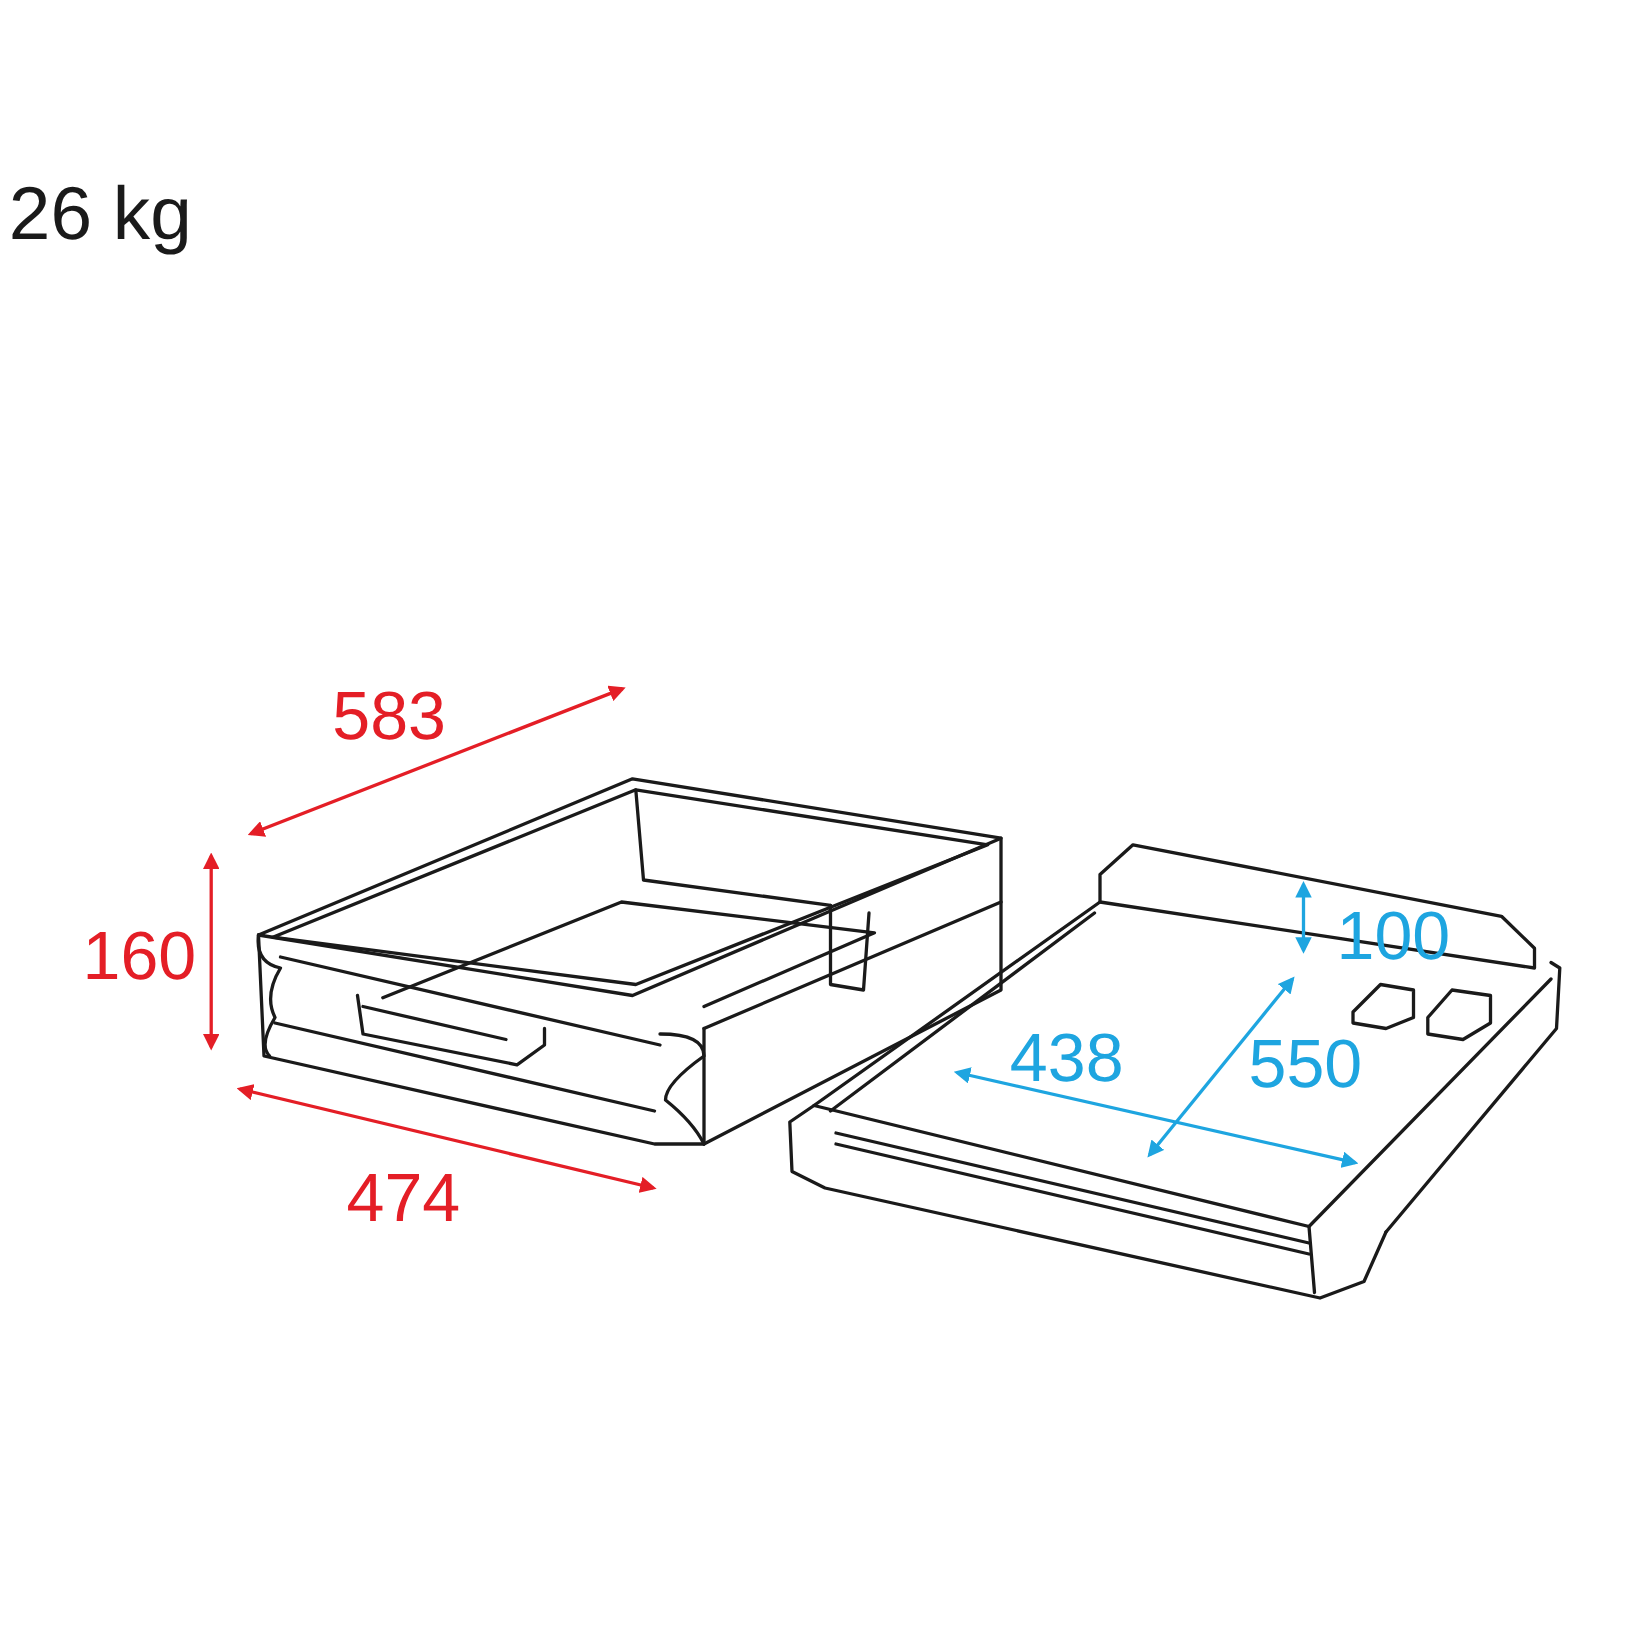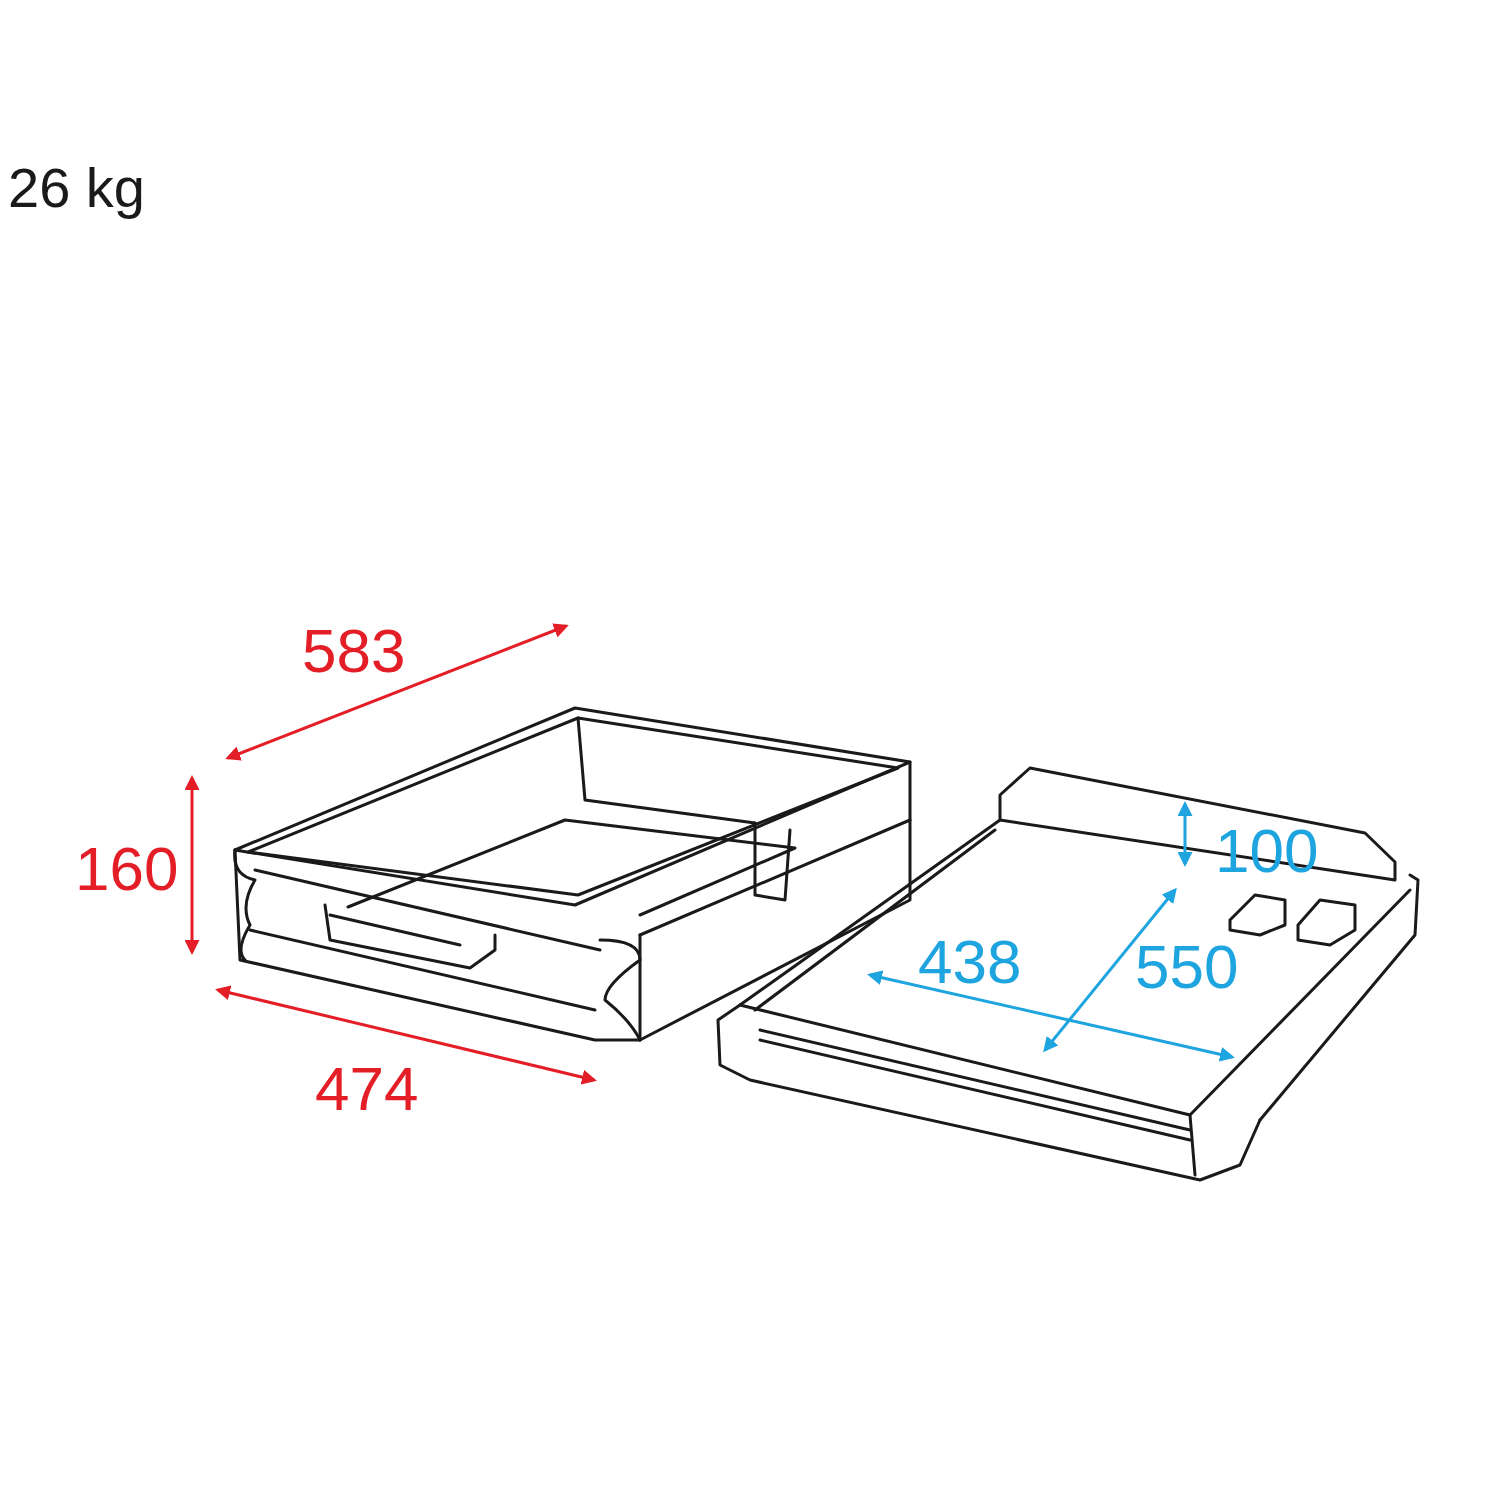--- a/index.html
+++ b/index.html
@@ -1,17 +1,17 @@
 <!DOCTYPE html>
 <html><head>
 <meta charset="utf-8">
 <style>
   html,body{margin:0;padding:0;background:#fff;}
   body{width:1500px;height:1500px;position:relative;overflow:hidden;font-family:"Liberation Sans",sans-serif;}
-  .weight{position:absolute;left:8px;top:160px;font-size:56px;color:#1a1a1a;line-height:1;}
+  .weight{position:absolute;left:8px;top:160px;font-size:68px;color:#1a1a1a;line-height:1;}
   svg{position:absolute;left:0;top:0;}
   .lbl{font-family:"Liberation Sans",sans-serif;font-size:62px;}
   .red{fill:#e41e26;}
   .blue{fill:#1ea5e0;}
   .ln{fill:none;stroke:#1a1a1a;stroke-width:3;stroke-linejoin:round;stroke-linecap:round;}
 </style>
 </head>
 <body>
 
 <div class="weight">26 kg</div>

